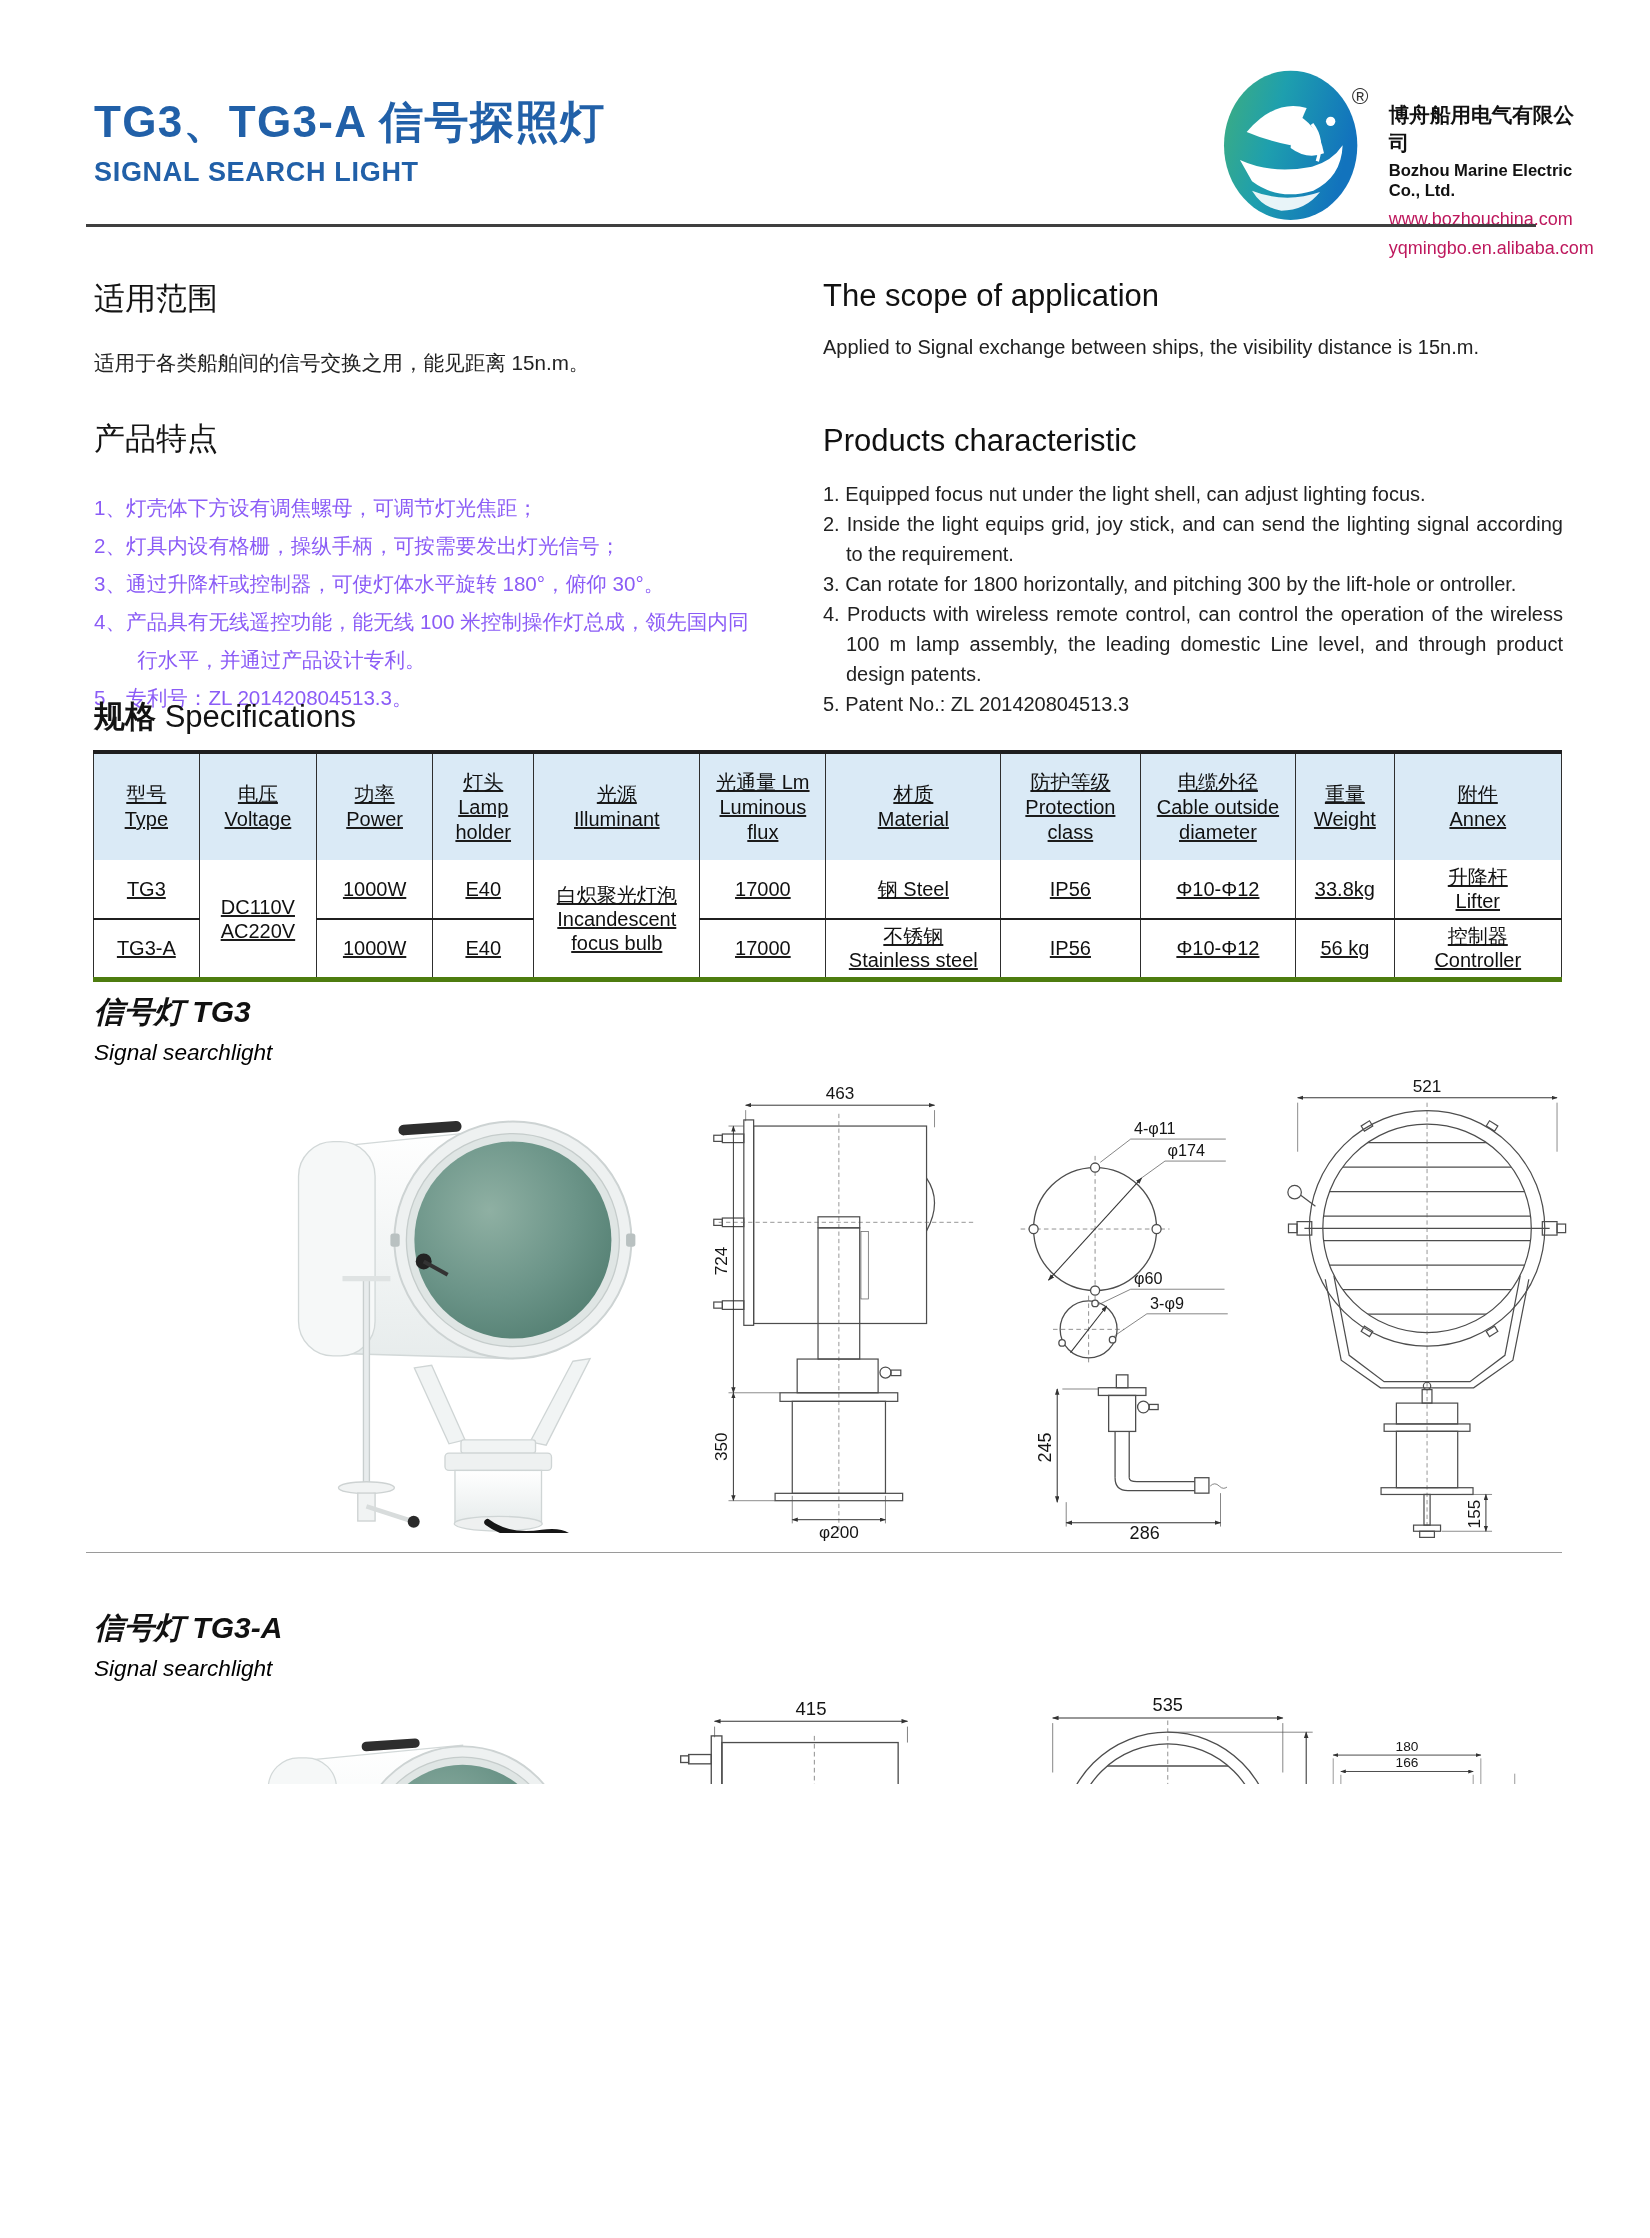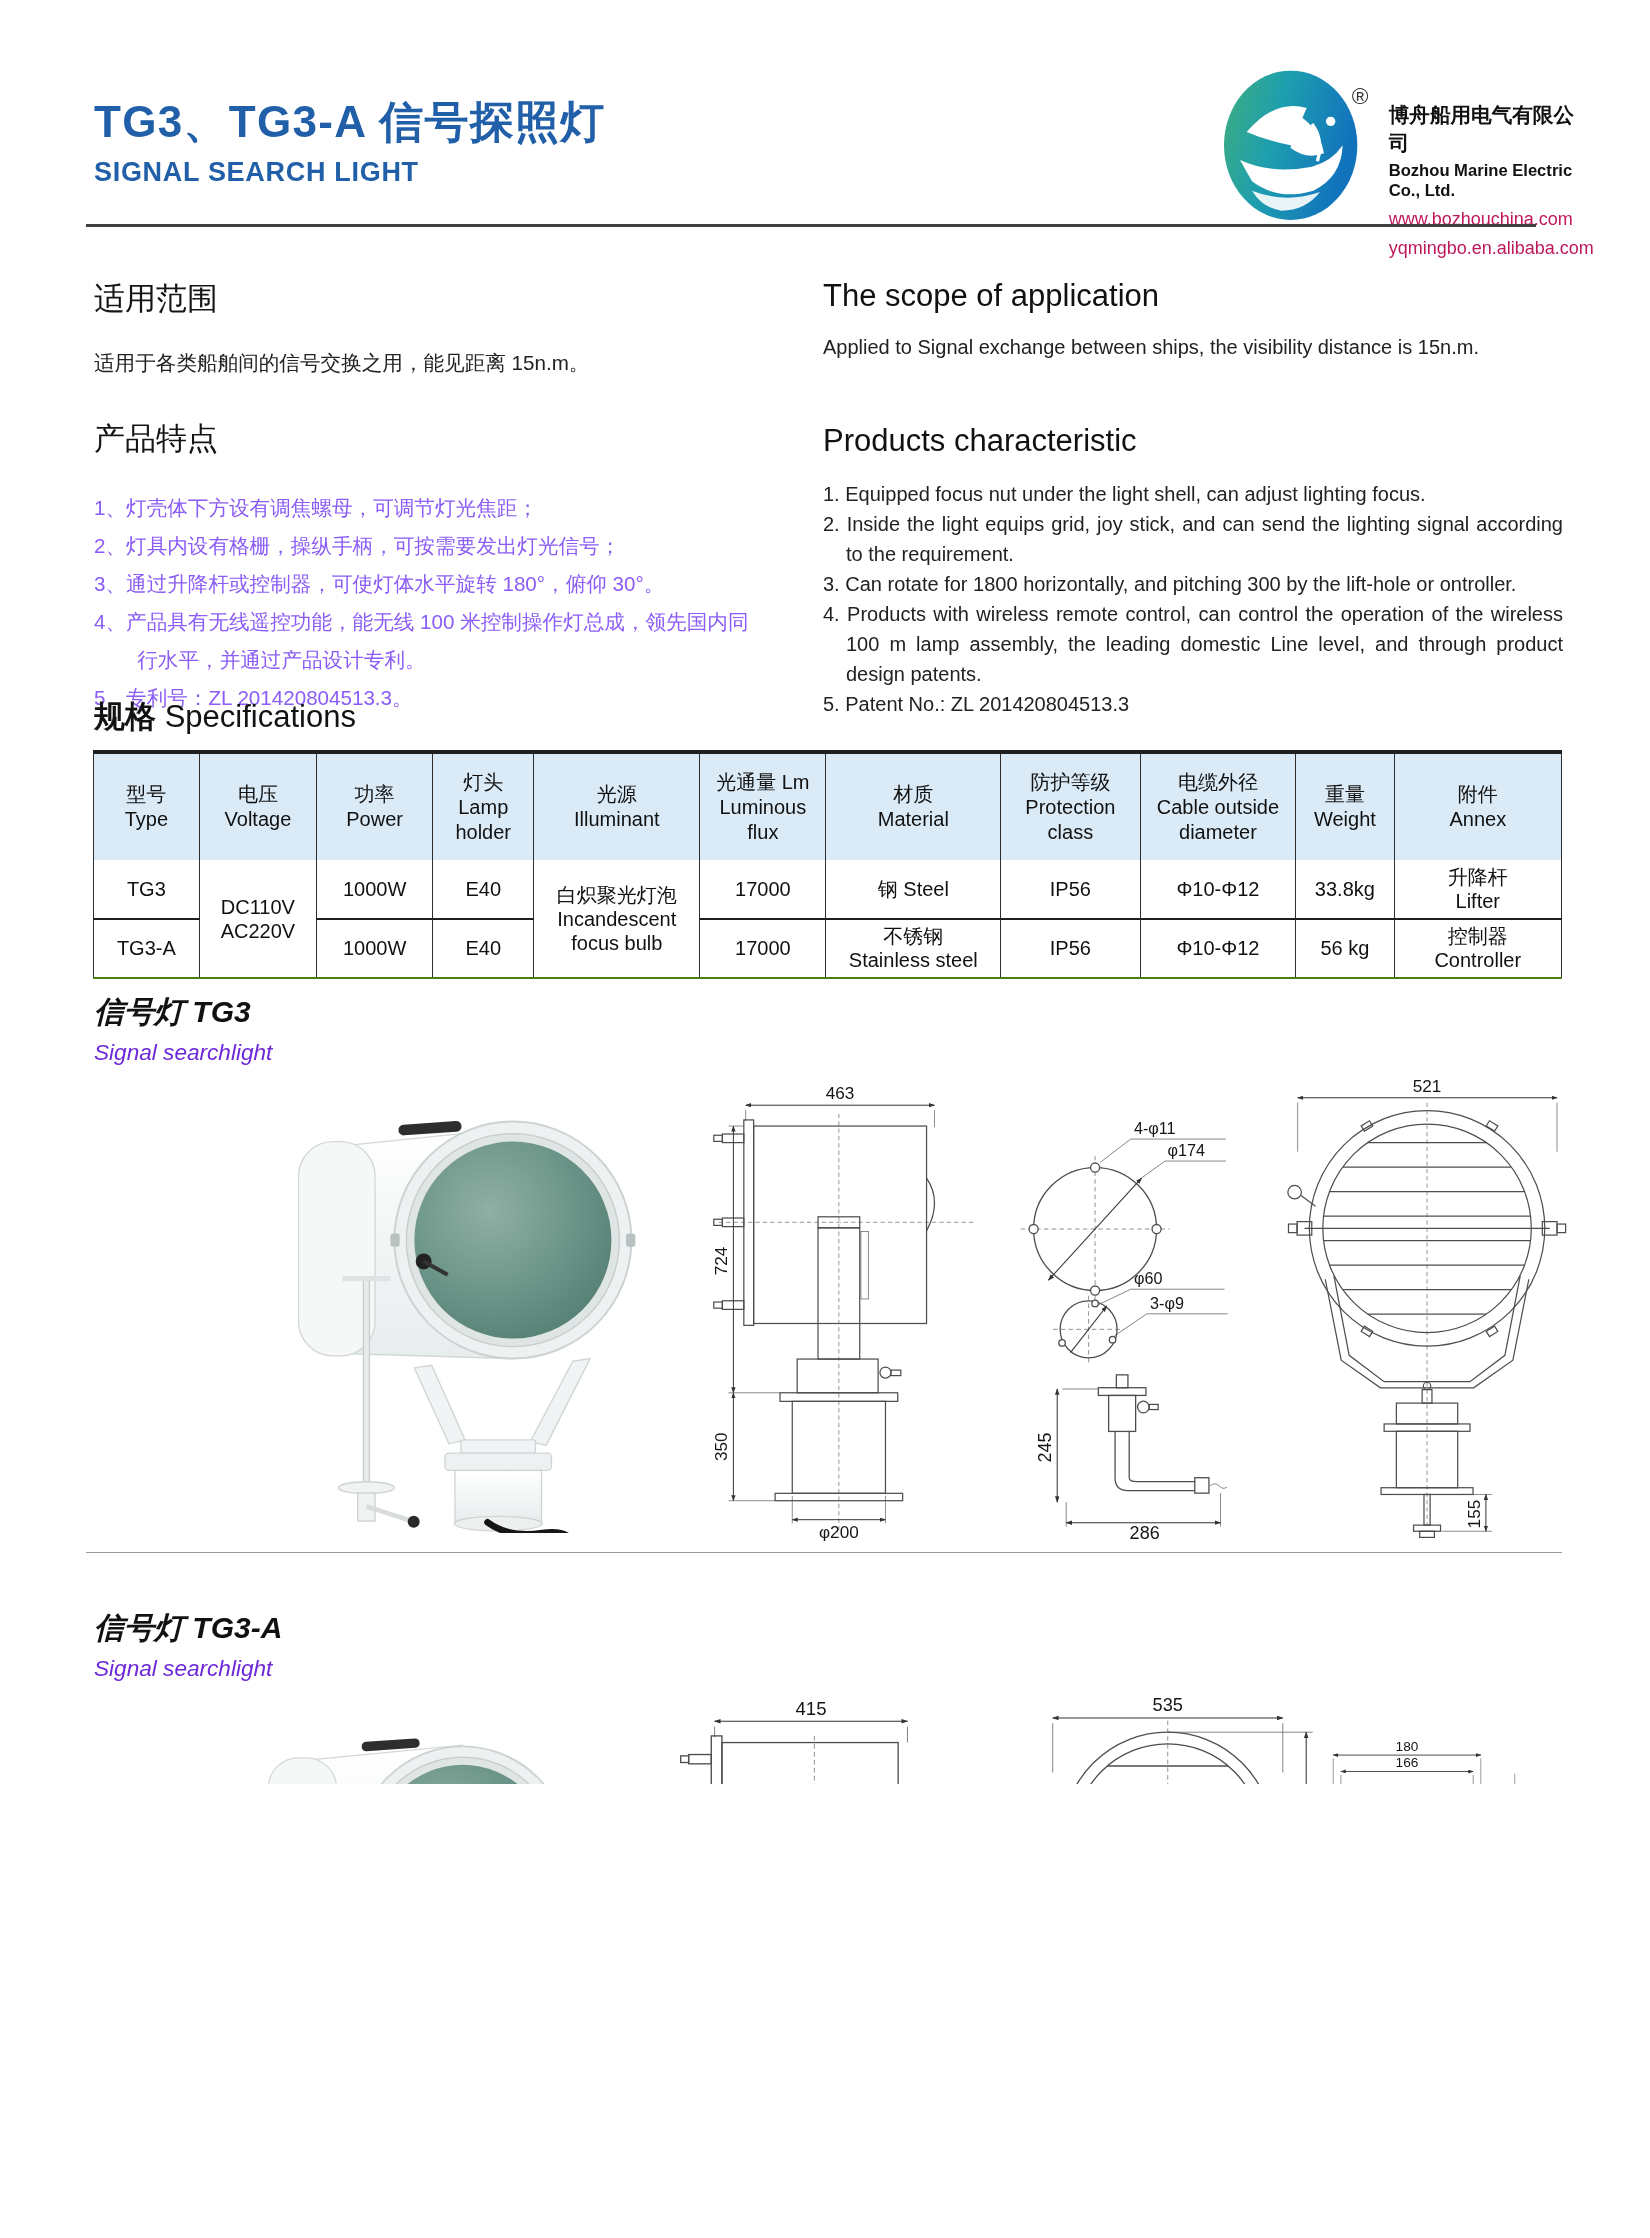--- a/index.html
+++ b/index.html
@@ -28,31 +28,31 @@
   .list-en{margin-top:20px;}
   .list-en .li{font-size:20px;line-height:1.5;color:#222;padding-left:1.15em;text-indent:-1.15em;text-align:justify;}
   .gap-zh{margin-top:39px;}
   .gap-en{margin-top:61px;}
   
   .spec-heading{position:absolute;left:94px;top:696px;font-size:31px;color:#131313;}
   .spec-heading .zh{font-weight:600;}
   .spec-heading .en{font-weight:500;}
   .spec-table-wrap{position:absolute;left:93px;top:750px;width:1469px;}
   table.spec{width:100%;border-collapse:collapse;table-layout:fixed;
-             border-top:4px solid #1f1f1f;border-bottom:2px solid #4d7c0f;}
+             border-top:4px solid #1f1f1f;border-bottom:5px solid #4d7c0f;text-decoration:underline;}
   table.spec th,table.spec td{border-left:1.3px solid #2e2e2e;text-align:center;vertical-align:middle;
              padding:2.7px 2.7px;font-weight:400;}
   table.spec th:last-child,table.spec td:last-child{border-right:1.3px solid #2e2e2e;}
   table.spec thead th{background:#daeaf6;height:101px;font-size:20px;line-height:1.25;color:#111;}
   table.spec tbody td{height:52px;font-size:20px;line-height:1.2;color:#111;}
   td.rowline{border-bottom:2.7px solid #1f1f1f;}
   
   .sec-head{position:absolute;left:94px;font-style:italic;}
   .sec-zh{font-size:30px;font-weight:700;color:#111;}
-  .sec-en{font-size:22.6px;color:#6d28d9;margin-top:6.7px;}
+  .sec-en{font-size:22.6px;color:#000000;margin-top:6.7px;}
   .divider{position:absolute;left:86px;top:1552px;width:1476px;height:1.3px;background:#9a9a9a;}
   .footer-rule{position:absolute;left:86px;top:2126px;width:1476px;height:2.7px;background:#3c3c3c;}
   .page-num{position:absolute;left:1264px;top:2132px;width:298px;text-align:right;
             font-size:25px;letter-spacing:0.7px;color:#1d1d1d;}
   
   .dwg{position:absolute;}
   .dwg svg{width:100%;height:100%;display:block;}
   .la line,.la rect,.la circle,.la ellipse,.la path,.la polyline,.la polygon{fill:none;stroke:#4d4d4d;stroke-width:2;}
   .la .dim{stroke:#333;stroke-width:1.6;}
   .la .thin{stroke:#555;stroke-width:1.1;}

